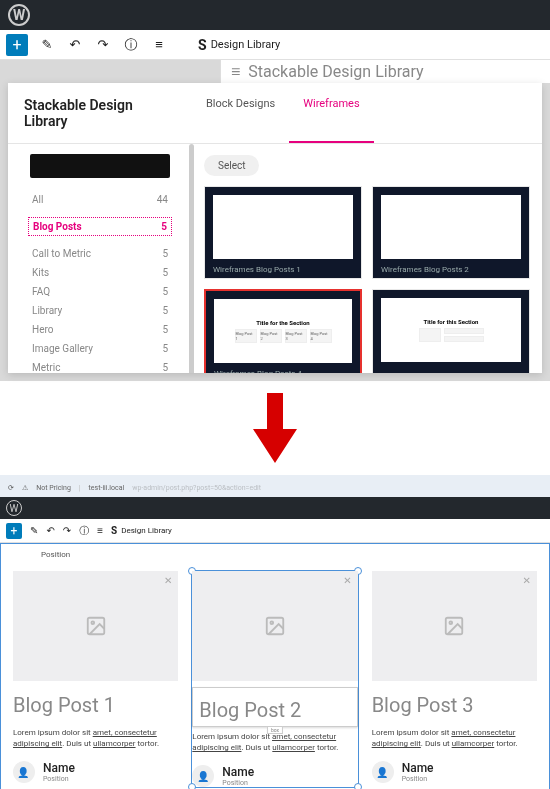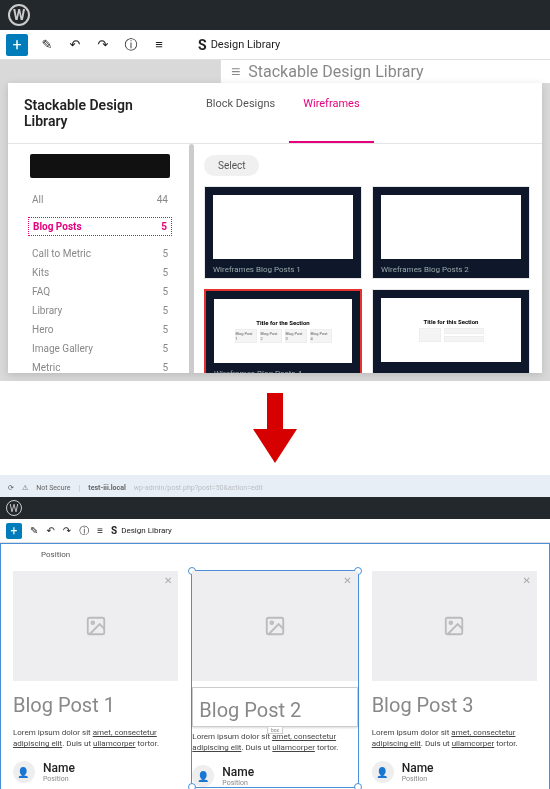--- a/index.html
+++ b/index.html
@@ -198,23 +198,23 @@
 <div class="arrow-wrap">
   <svg class="arrow-svg" viewBox="0 0 44 70">
         <path fill="#d60000" d="M14 0 H30 V36 H44 L22 70 L0 36 H14 Z"></path>
       </svg>
 </div>
 
 <div class="bot-wrap">
   <div class="browser-bar">
     <span>⟳</span>
     <span>⚠</span>
-    <span class="url-chunk">Not Secure</span>
+    <span class="url-chunk">Not Pricing</span>
     <span class="url-sep">|</span>
-    <span class="url-chunk" style="font-weight:700">test-iii.local</span>
+    <span class="url-chunk" style="font-weight:400">test-iii.local</span>
     <span class="url-chunk" style="opacity:.35">wp-admin/post.php?post=50&amp;action=edit</span>
   </div>
   <div class="wp-bar2">
     <div class="wp-logo2">W</div>
   </div>
   <div class="ed-tools2">
     <div class="add-block2">+</div>
     <div class="tool2">✎</div>
     <div class="tool2">↶</div>
     <div class="tool2">↷</div>

